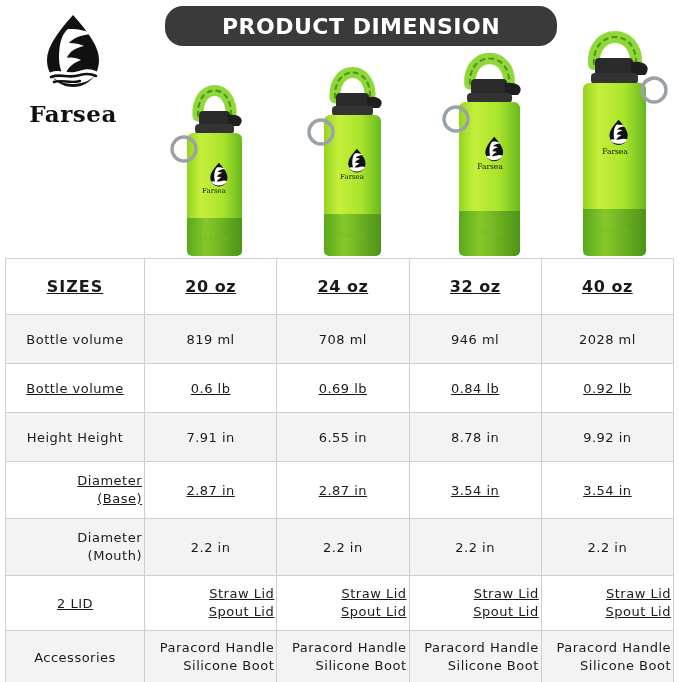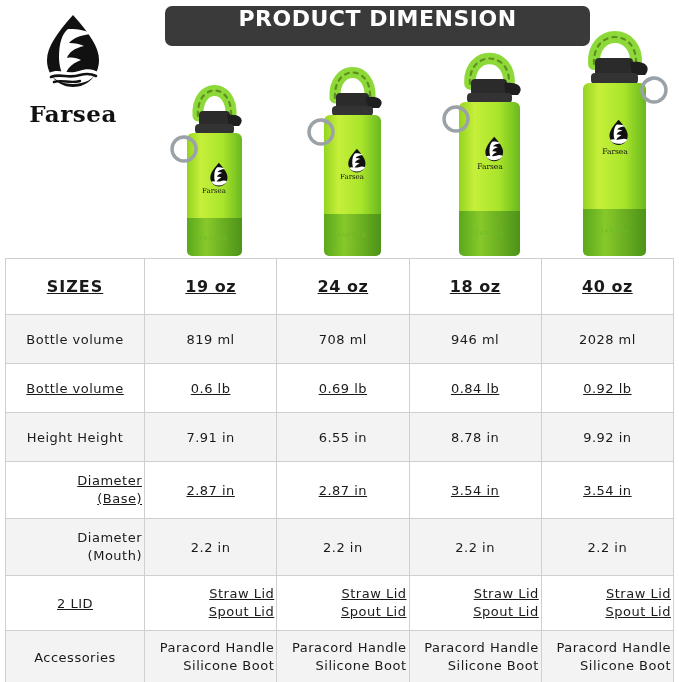--- a/index.html
+++ b/index.html
@@ -24,25 +24,26 @@
   .header {
     position: absolute;
     left: 0; top: 0;
     width: 679px;
     height: 258px;
   }
   .title-banner {
     position: absolute;
     left: 165px;
     top: 6px;
-    width: 425px;
+    width: 392px;
     height: 40px;
     background: #3a3a3a;
-    border-radius: 7px;
+    border-radius: 18px;
     display: flex;
+    align-items: center;
     justify-content: center;
   }
   .title-banner .title-text {
     color: #ffffff;
     font-size: 22px;
     font-weight: bold;
     letter-spacing: 0.5px;
     font-family: "DejaVu Sans", sans-serif;
   }
 
@@ -299,23 +300,23 @@
         <text x="65" y="213" font-family="DejaVu Sans, sans-serif" font-size="6" letter-spacing="1" fill="#6fbb28" text-anchor="middle">FARSEA</text>
       </svg>
     </div>
 
   </div>
 
   <table class="spec-table">
     <tbody>
       <tr class="hdr plain">
         <td class="rowlabel">SIZES</td>
-        <td>19 oz</td>
+        <td>20 oz</td>
         <td>24 oz</td>
-        <td>18 oz</td>
+        <td>32 oz</td>
         <td>40 oz</td>
       </tr>
 
       <tr class="r-normal shade">
         <td class="rowlabel">Bottle  volume</td>
         <td>819 ml</td>
         <td>708 ml</td>
         <td>946 ml</td>
         <td>2028 ml</td>
       </tr>

